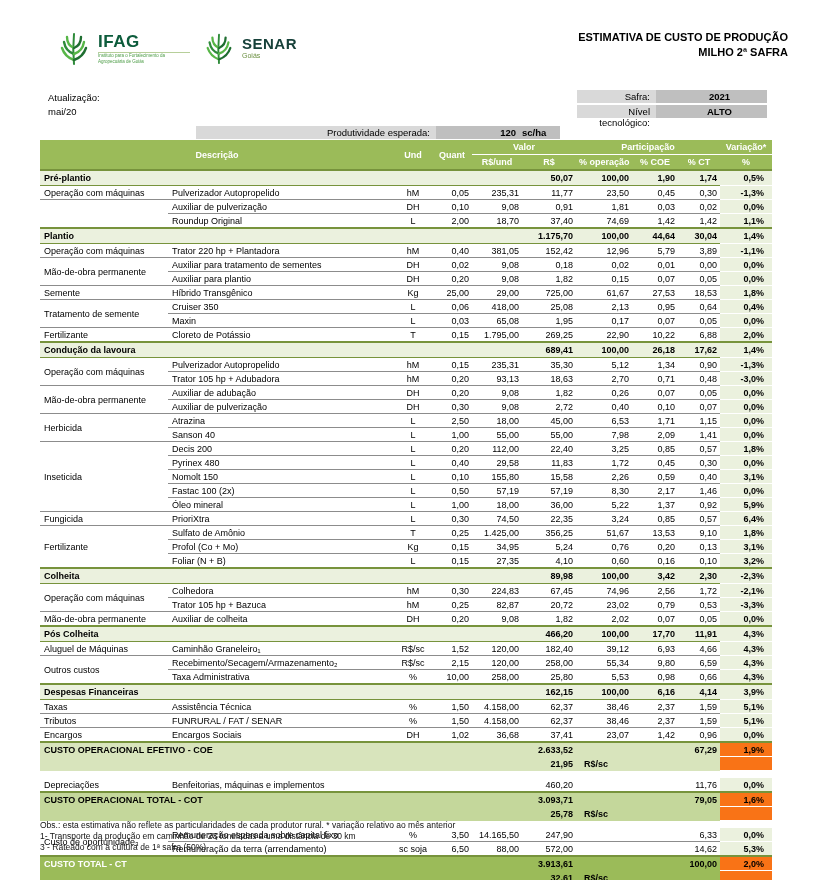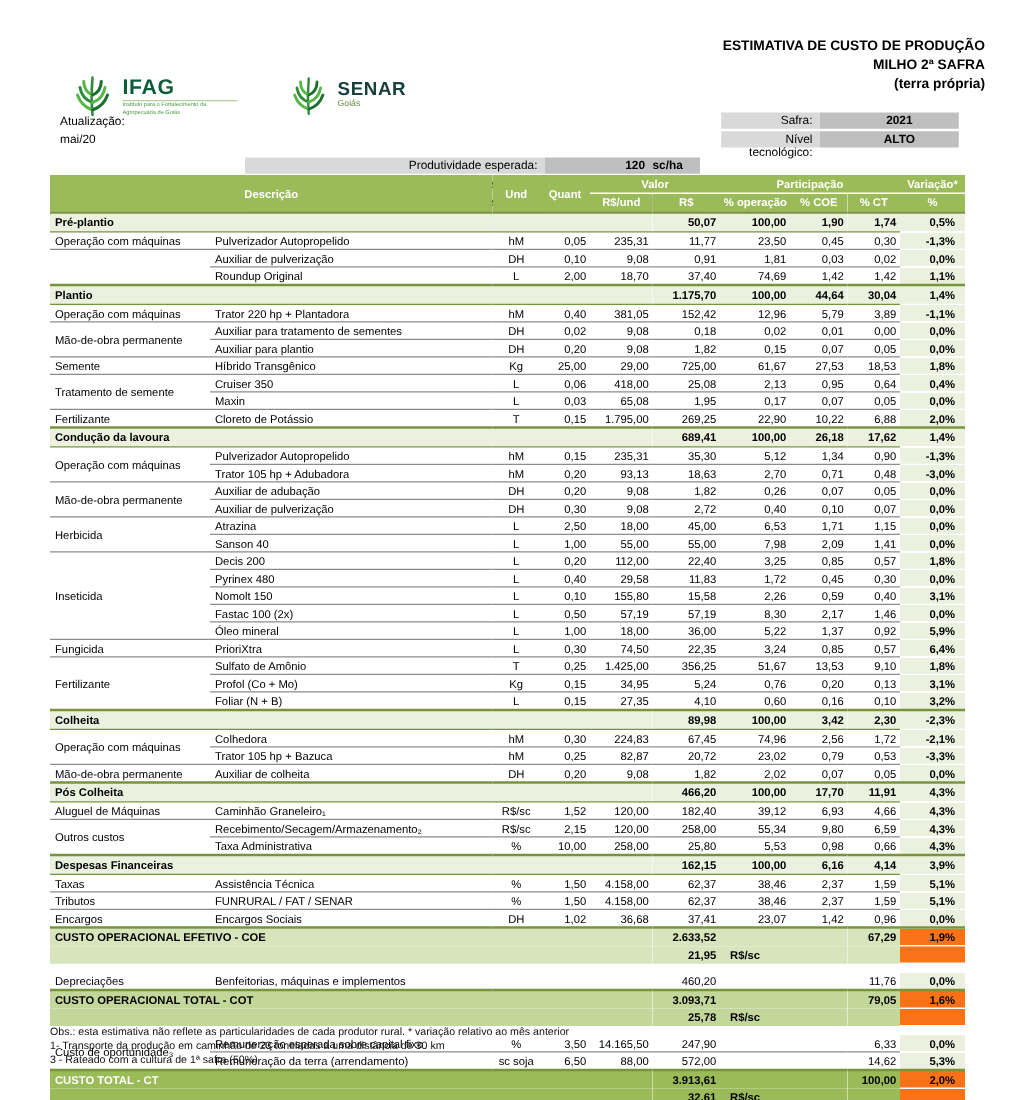--- a/index.html
+++ b/index.html
@@ -1,20 +1,20 @@
 <!DOCTYPE html>
 <html><head>
 <meta charset="utf-8">
 <style>
   html,body { margin:0; padding:0; background:#fff; }
   body { width:824px; height:880px; font-family:"Liberation Sans", sans-serif; color:#000; }
   .page { position:relative; width:824px; height:880px; overflow:hidden; background:#fff; }
 
   
-  .logos { position:absolute; top:30px; left:56px; display:flex; gap:40px;margin-top:28px; }
+  .logos { position:absolute; top:30px; left:56px; display:flex; gap:12px; }
   .logo { display:flex; align-items:center; gap:6px; }
   .lname { font-weight:bold; letter-spacing:.5px; }
   .ifag-name { font-size:17px; color:#0d5c3c; border-bottom:1px solid #b7cf9a; }
   .senar-name { font-size:15px; color:#17413a; }
   .lsub { font-size:4.5px; color:#4a9b44; width:92px; line-height:1.25; }
   .senar-sub { font-size:7px; color:#6a8f3f; width:auto; }
   .title { position:absolute; top:30px; right:36px; text-align:right; font-size:11px; font-weight:bold; line-height:1.35; }
 
   
   .info { position:absolute; top:90px; left:0; width:824px; font-size:9.5px; }
@@ -96,21 +96,20 @@
       <div class="ltxt">
         <div class="lname senar-name">SENAR</div>
         <div class="lsub senar-sub">Goiás</div>
       </div>
     </div>
   </div>
 
   <div class="title">
     <div>ESTIMATIVA DE CUSTO DE PRODUÇÃO</div>
     <div>MILHO 2ª SAFRA</div>
-    <div>(terra própria)</div>
   </div>
 
   <div class="info">
     <div class="atual">
       <div>Atualização:</div>
       <div class="b">mai/20</div>
     </div>
     <div class="info-left">
       <div class="irow">
         <div class="lab">Produtividade esperada:</div>

